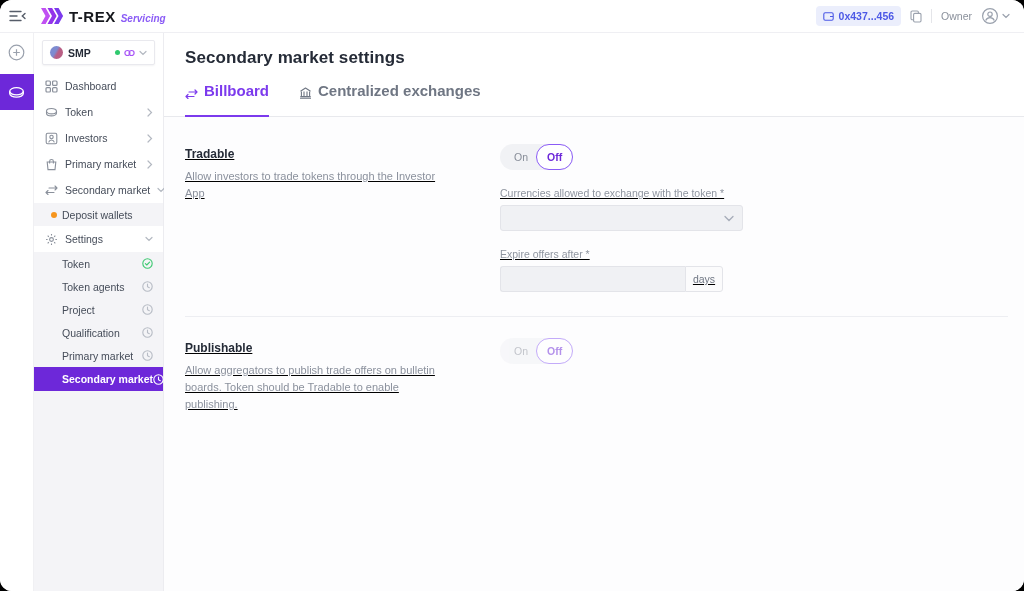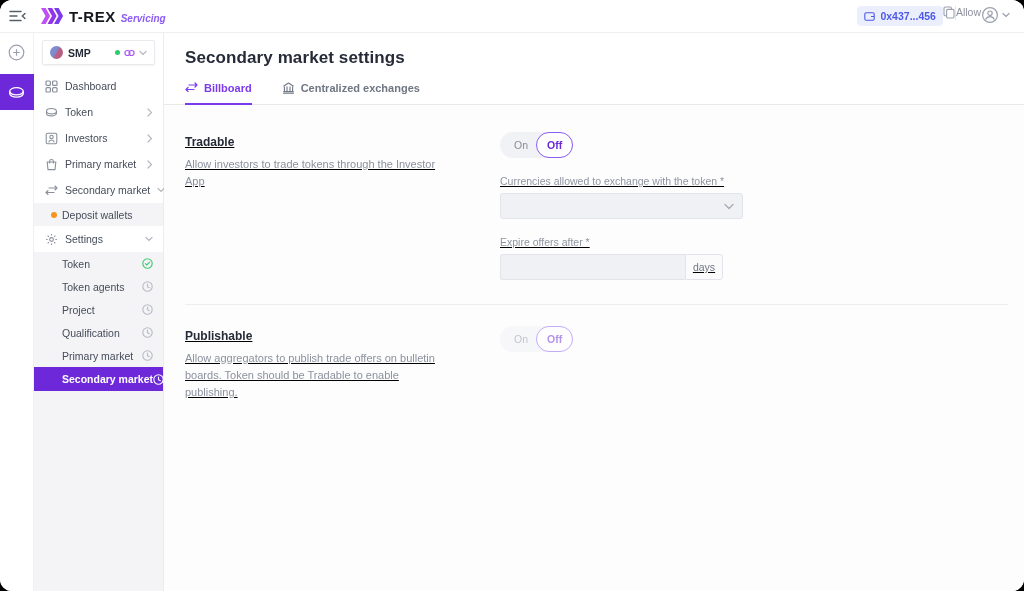--- a/index.html
+++ b/index.html
@@ -19,21 +19,21 @@
     display:flex; align-items:center; padding:0 14px 0 0;
   }
   .collapse-btn{
     width:34px; height:33px; display:flex; align-items:center; justify-content:center;
     color:#565d69; cursor:pointer; background:none; border:none;
   }
   .logo{ display:flex; align-items:baseline; gap:5px; margin-left:7px; }
   .logo-mark{ align-self:center; display:flex; }
   .brand{ font-size:15px; font-weight:700; letter-spacing:.5px; color:#16181d; }
   .brand-suffix{ font-size:10px; font-style:italic; font-weight:600; color:#8b5cf6; }
-  .topbar-right{ margin-left:auto; display:flex; align-items:flex-start; }
+  .topbar-right{ margin-left:auto; display:flex; align-items:center; gap:9px; }
   .wallet-badge{
     display:flex; align-items:center; gap:5px; background:#ebeefc; color:#4c59e6;
     font-size:10.5px; font-weight:600; padding:4px 7px; border-radius:4px; cursor:pointer;
   }
   .icon-btn{ background:none; border:none; color:#9aa1ad; display:flex; align-items:center; cursor:pointer; }
   .vdiv{ width:1px; height:14px; background:#e4e5e9; }
   .role-label{ font-size:10.5px; color:#8a909b; }
   .avatar-btn{ display:flex; align-items:center; gap:3px; color:#9aa1ad; background:none; border:none; cursor:pointer; }
 
   
@@ -90,22 +90,22 @@
     background:#6d28d9; color:#fff; font-weight:700; height:24px;
   }
   .sub-item.selected .status-icon{ color:#fff; }
 
   
   .main{ flex:1; display:flex; flex-direction:column; background:#fdfdfe; min-width:0; }
   .main-head{ background:#fff; padding:15px 0 0 21px; border-bottom:1px solid #e8e9ed; }
   .page-title{ font-size:17px; font-weight:700; color:#252b37; letter-spacing:.1px; }
   .tabs{ display:flex; gap:30px; margin-top:14px; }
   .tab{
-    display:flex; align-items:flex-start; gap:6px; font-size:11px; font-weight:600;
-    color:#6f7683; padding-bottom:9px; border-bottom:2px solid transparent;
+    display:flex; align-items:flex-end; gap:6px; font-size:15px; font-weight:600;
+    color:#6f7683; padding-bottom:16px; border-bottom:2px solid transparent;
     margin-bottom:-1px; cursor:pointer; background:none; border-top:none; border-left:none; border-right:none;
   }
   .tab.active{ color:#7c3aed; border-bottom-color:#7c3aed; }
   .tab .tab-icon{ display:flex; }
 
   .content{ padding:27px 16px 0 21px; }
   .row{ display:flex;text-decoration:underline; }
   .row-left{ width:315px; flex:none; padding-top:3px; }
   .section-title{ font-size:12px; font-weight:700; color:#252b37; }
   .section-desc{ font-size:11px; color:#8b919d; line-height:1.55; margin-top:7px; max-width:268px; }
@@ -174,21 +174,21 @@
         </svg>
         <span>0x437...456</span>
       </span>
       <button class="icon-btn">
         <svg width="12" height="13" viewBox="0 0 12 13" fill="none" stroke="currentColor" stroke-width="1.1">
           <rect x="3.6" y="3.4" width="7.4" height="8.6" rx="1.2"></rect>
           <path d="M8.4 3.4V2.2A1.2 1.2 0 0 0 7.2 1H2.2A1.2 1.2 0 0 0 1 2.2v6.4a1.2 1.2 0 0 0 1.2 1.2h1.2"></path>
         </svg>
       </button>
       <span class="vdiv"></span>
-      <span class="role-label">Allow</span>
+      <span class="role-label">Owner</span>
       <button class="avatar-btn">
         <svg width="18" height="18" viewBox="0 0 18 18" fill="none" stroke="currentColor" stroke-width="1.2">
           <circle cx="9" cy="9" r="7.4"></circle>
           <circle cx="9" cy="7.2" r="2.2"></circle>
           <path d="M4.7 13.6c.8-1.9 2.4-2.9 4.3-2.9s3.5 1 4.3 2.9"></path>
         </svg>
         <svg width="8" height="6" viewBox="0 0 8 6" fill="none" stroke="currentColor" stroke-width="1.2" stroke-linecap="round">
             <path d="M1 1.5l3 3 3-3"></path>
           </svg>
       </button>

